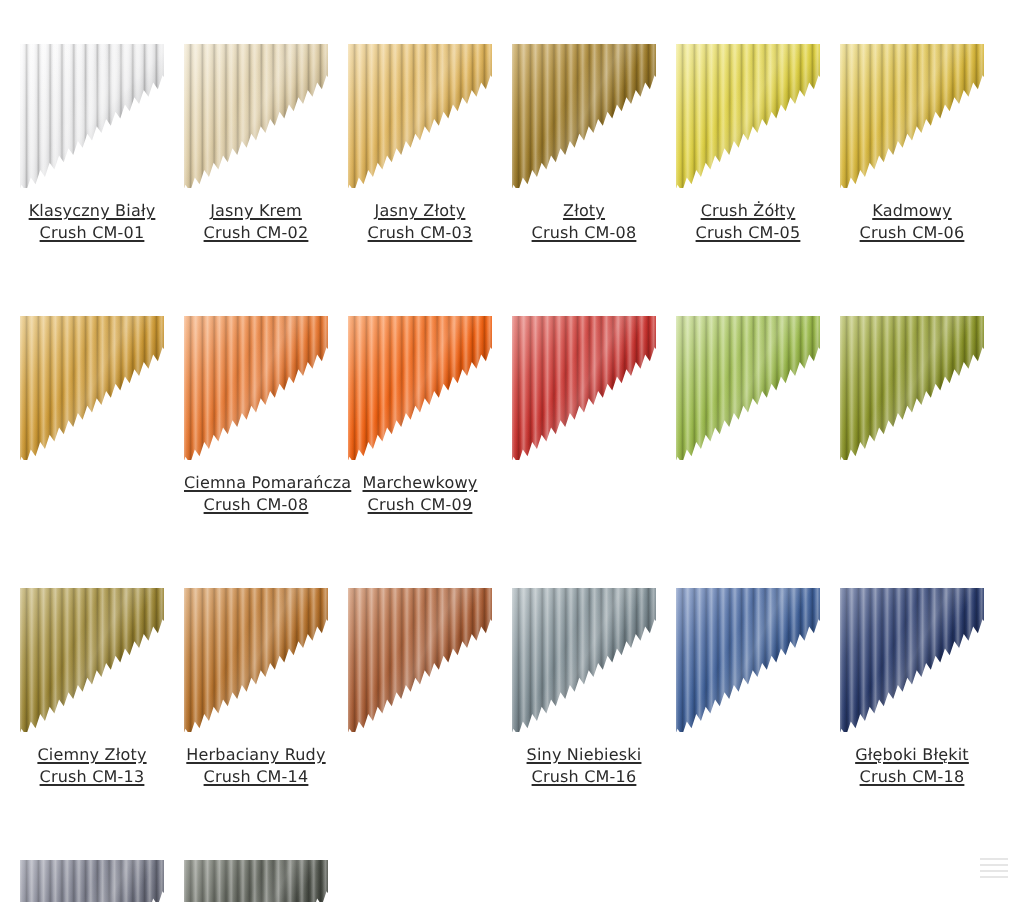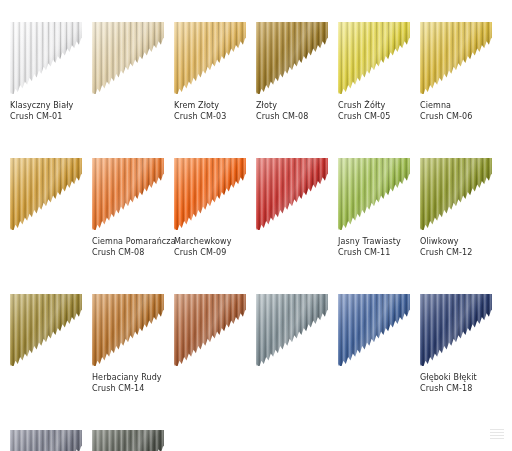--- a/index.html
+++ b/index.html
@@ -93,25 +93,27 @@
   
   .cutaway {
     position: absolute;
     inset: 0;
     pointer-events: none;
   }
   .cutaway svg { display: block; width: 72px; height: 72px; }
 
   .swatch-label {
     margin-top: 6px;
+    text-align: center;
     color: #2b2b2b;
     font-size: 8px;
     line-height: 11px;
     letter-spacing: 0.1px;
     white-space: nowrap;
+    text-decoration: underline;
   }
   .swatch-label .name { display: block; }
   .swatch-label .code { display: block; }
 
   #watermark {
     position: absolute;
     right: 8px;
     bottom: 12px;
     width: 14px;
     height: 10px;
@@ -150,37 +152,41 @@
           <div class="pleats"></div>
           <div class="shade"></div>
           <div class="sheen"></div>
         </div>
         <div class="cutaway">
           <svg viewBox="0 0 72 72">
             <path d="M -4 74 L -1.65 77.38 L 0.71 70.35 L 3.06 73.73 L 5.41 66.71 L 7.76 70.08 L 10.12 63.06 L 12.47 66.44 L 14.82 59.41 L 17.18 62.79 L 19.53 55.76 L 21.88 59.14 L 24.24 52.12 L 26.59 55.49 L 28.94 48.47 L 31.29 51.85 L 33.65 44.82 L 36.00 48.20 L 38.35 41.18 L 40.71 44.55 L 43.06 37.53 L 45.41 40.91 L 47.76 33.88 L 50.12 37.26 L 52.47 30.24 L 54.82 33.61 L 57.18 26.59 L 59.53 29.96 L 61.88 22.94 L 64.24 26.32 L 66.59 19.29 L 68.94 22.67 L 71.29 15.65 L 73.65 19.02 L 76.00 12.00 L 78 78 L -4 78 Z" fill="#ffffff"></path>
           </svg>
         </div>
       </div>
+      <div class="swatch-label">
+        <span class="name">Jasny Krem</span>
+        <span class="code">Crush CM-02</span>
+      </div>
     </div>
     <div class="swatch-cell">
       <div class="swatch-tile">
         <div class="fabric">
           <div class="tone" style="background: linear-gradient(140deg, rgb(240, 211, 148) 0%, rgb(224, 180, 89) 46%, rgb(176, 134, 48) 100%);"></div>
           <div class="pleats"></div>
           <div class="shade"></div>
           <div class="sheen"></div>
         </div>
         <div class="cutaway">
           <svg viewBox="0 0 72 72">
             <path d="M -4 74 L -1.65 77.38 L 0.71 70.35 L 3.06 73.73 L 5.41 66.71 L 7.76 70.08 L 10.12 63.06 L 12.47 66.44 L 14.82 59.41 L 17.18 62.79 L 19.53 55.76 L 21.88 59.14 L 24.24 52.12 L 26.59 55.49 L 28.94 48.47 L 31.29 51.85 L 33.65 44.82 L 36.00 48.20 L 38.35 41.18 L 40.71 44.55 L 43.06 37.53 L 45.41 40.91 L 47.76 33.88 L 50.12 37.26 L 52.47 30.24 L 54.82 33.61 L 57.18 26.59 L 59.53 29.96 L 61.88 22.94 L 64.24 26.32 L 66.59 19.29 L 68.94 22.67 L 71.29 15.65 L 73.65 19.02 L 76.00 12.00 L 78 78 L -4 78 Z" fill="#ffffff"></path>
           </svg>
         </div>
       </div>
       <div class="swatch-label">
-        <span class="name">Krem Złoty</span>
+        <span class="name">Jasny Złoty</span>
         <span class="code">Crush CM-03</span>
       </div>
     </div>
     <div class="swatch-cell">
       <div class="swatch-tile">
         <div class="fabric">
           <div class="tone" style="background: linear-gradient(140deg, rgb(199, 164, 85) 0%, rgb(157, 123, 40) 46%, rgb(107, 81, 19) 100%);"></div>
           <div class="pleats"></div>
           <div class="shade"></div>
           <div class="sheen"></div>
@@ -223,21 +229,21 @@
           <div class="shade"></div>
           <div class="sheen"></div>
         </div>
         <div class="cutaway">
           <svg viewBox="0 0 72 72">
             <path d="M -4 74 L -1.65 77.38 L 0.71 70.35 L 3.06 73.73 L 5.41 66.71 L 7.76 70.08 L 10.12 63.06 L 12.47 66.44 L 14.82 59.41 L 17.18 62.79 L 19.53 55.76 L 21.88 59.14 L 24.24 52.12 L 26.59 55.49 L 28.94 48.47 L 31.29 51.85 L 33.65 44.82 L 36.00 48.20 L 38.35 41.18 L 40.71 44.55 L 43.06 37.53 L 45.41 40.91 L 47.76 33.88 L 50.12 37.26 L 52.47 30.24 L 54.82 33.61 L 57.18 26.59 L 59.53 29.96 L 61.88 22.94 L 64.24 26.32 L 66.59 19.29 L 68.94 22.67 L 71.29 15.65 L 73.65 19.02 L 76.00 12.00 L 78 78 L -4 78 Z" fill="#ffffff"></path>
           </svg>
         </div>
       </div>
       <div class="swatch-label">
-        <span class="name">Ciemna</span>
+        <span class="name">Kadmowy</span>
         <span class="code">Crush CM-06</span>
       </div>
     </div>
     <div class="swatch-cell">
       <div class="swatch-tile">
         <div class="fabric">
           <div class="tone" style="background: linear-gradient(140deg, rgb(232, 196, 119) 0%, rgb(207, 154, 51) 46%, rgb(153, 108, 22) 100%);"></div>
           <div class="pleats"></div>
           <div class="shade"></div>
           <div class="sheen"></div>
@@ -309,57 +315,53 @@
           <div class="pleats"></div>
           <div class="shade"></div>
           <div class="sheen"></div>
         </div>
         <div class="cutaway">
           <svg viewBox="0 0 72 72">
             <path d="M -4 74 L -1.65 77.38 L 0.71 70.35 L 3.06 73.73 L 5.41 66.71 L 7.76 70.08 L 10.12 63.06 L 12.47 66.44 L 14.82 59.41 L 17.18 62.79 L 19.53 55.76 L 21.88 59.14 L 24.24 52.12 L 26.59 55.49 L 28.94 48.47 L 31.29 51.85 L 33.65 44.82 L 36.00 48.20 L 38.35 41.18 L 40.71 44.55 L 43.06 37.53 L 45.41 40.91 L 47.76 33.88 L 50.12 37.26 L 52.47 30.24 L 54.82 33.61 L 57.18 26.59 L 59.53 29.96 L 61.88 22.94 L 64.24 26.32 L 66.59 19.29 L 68.94 22.67 L 71.29 15.65 L 73.65 19.02 L 76.00 12.00 L 78 78 L -4 78 Z" fill="#ffffff"></path>
           </svg>
         </div>
       </div>
-      <div class="swatch-label">
-        <span class="name">Jasny Trawiasty</span>
-        <span class="code">Crush CM-11</span>
-      </div>
     </div>
     <div class="swatch-cell">
       <div class="swatch-tile">
         <div class="fabric">
           <div class="tone" style="background: linear-gradient(140deg, rgb(181, 189, 95) 0%, rgb(138, 148, 38) 46%, rgb(93, 101, 16) 100%);"></div>
           <div class="pleats"></div>
           <div class="shade"></div>
           <div class="sheen"></div>
         </div>
         <div class="cutaway">
           <svg viewBox="0 0 72 72">
             <path d="M -4 74 L -1.65 77.38 L 0.71 70.35 L 3.06 73.73 L 5.41 66.71 L 7.76 70.08 L 10.12 63.06 L 12.47 66.44 L 14.82 59.41 L 17.18 62.79 L 19.53 55.76 L 21.88 59.14 L 24.24 52.12 L 26.59 55.49 L 28.94 48.47 L 31.29 51.85 L 33.65 44.82 L 36.00 48.20 L 38.35 41.18 L 40.71 44.55 L 43.06 37.53 L 45.41 40.91 L 47.76 33.88 L 50.12 37.26 L 52.47 30.24 L 54.82 33.61 L 57.18 26.59 L 59.53 29.96 L 61.88 22.94 L 64.24 26.32 L 66.59 19.29 L 68.94 22.67 L 71.29 15.65 L 73.65 19.02 L 76.00 12.00 L 78 78 L -4 78 Z" fill="#ffffff"></path>
           </svg>
         </div>
       </div>
-      <div class="swatch-label">
-        <span class="name">Oliwkowy</span>
-        <span class="code">Crush CM-12</span>
-      </div>
     </div>
     <div class="swatch-cell">
       <div class="swatch-tile">
         <div class="fabric">
           <div class="tone" style="background: linear-gradient(140deg, rgb(192, 174, 104) 0%, rgb(154, 132, 49) 46%, rgb(106, 90, 23) 100%);"></div>
           <div class="pleats"></div>
           <div class="shade"></div>
           <div class="sheen"></div>
         </div>
         <div class="cutaway">
           <svg viewBox="0 0 72 72">
             <path d="M -4 74 L -1.65 77.38 L 0.71 70.35 L 3.06 73.73 L 5.41 66.71 L 7.76 70.08 L 10.12 63.06 L 12.47 66.44 L 14.82 59.41 L 17.18 62.79 L 19.53 55.76 L 21.88 59.14 L 24.24 52.12 L 26.59 55.49 L 28.94 48.47 L 31.29 51.85 L 33.65 44.82 L 36.00 48.20 L 38.35 41.18 L 40.71 44.55 L 43.06 37.53 L 45.41 40.91 L 47.76 33.88 L 50.12 37.26 L 52.47 30.24 L 54.82 33.61 L 57.18 26.59 L 59.53 29.96 L 61.88 22.94 L 64.24 26.32 L 66.59 19.29 L 68.94 22.67 L 71.29 15.65 L 73.65 19.02 L 76.00 12.00 L 78 78 L -4 78 Z" fill="#ffffff"></path>
           </svg>
         </div>
+      </div>
+      <div class="swatch-label">
+        <span class="name">Ciemny Złoty</span>
+        <span class="code">Crush CM-13</span>
       </div>
     </div>
     <div class="swatch-cell">
       <div class="swatch-tile">
         <div class="fabric">
           <div class="tone" style="background: linear-gradient(140deg, rgb(215, 156, 95) 0%, rgb(184, 114, 42) 46%, rgb(133, 76, 17) 100%);"></div>
           <div class="pleats"></div>
           <div class="shade"></div>
           <div class="sheen"></div>
         </div>
@@ -396,20 +398,24 @@
           <div class="pleats"></div>
           <div class="shade"></div>
           <div class="sheen"></div>
         </div>
         <div class="cutaway">
           <svg viewBox="0 0 72 72">
             <path d="M -4 74 L -1.65 77.38 L 0.71 70.35 L 3.06 73.73 L 5.41 66.71 L 7.76 70.08 L 10.12 63.06 L 12.47 66.44 L 14.82 59.41 L 17.18 62.79 L 19.53 55.76 L 21.88 59.14 L 24.24 52.12 L 26.59 55.49 L 28.94 48.47 L 31.29 51.85 L 33.65 44.82 L 36.00 48.20 L 38.35 41.18 L 40.71 44.55 L 43.06 37.53 L 45.41 40.91 L 47.76 33.88 L 50.12 37.26 L 52.47 30.24 L 54.82 33.61 L 57.18 26.59 L 59.53 29.96 L 61.88 22.94 L 64.24 26.32 L 66.59 19.29 L 68.94 22.67 L 71.29 15.65 L 73.65 19.02 L 76.00 12.00 L 78 78 L -4 78 Z" fill="#ffffff"></path>
           </svg>
         </div>
       </div>
+      <div class="swatch-label">
+        <span class="name">Siny Niebieski</span>
+        <span class="code">Crush CM-16</span>
+      </div>
     </div>
     <div class="swatch-cell">
       <div class="swatch-tile">
         <div class="fabric">
           <div class="tone" style="background: linear-gradient(140deg, rgb(112, 137, 187) 0%, rgb(61, 95, 153) 46%, rgb(36, 63, 110) 100%);"></div>
           <div class="pleats"></div>
           <div class="shade"></div>
           <div class="sheen"></div>
         </div>
         <div class="cutaway">

